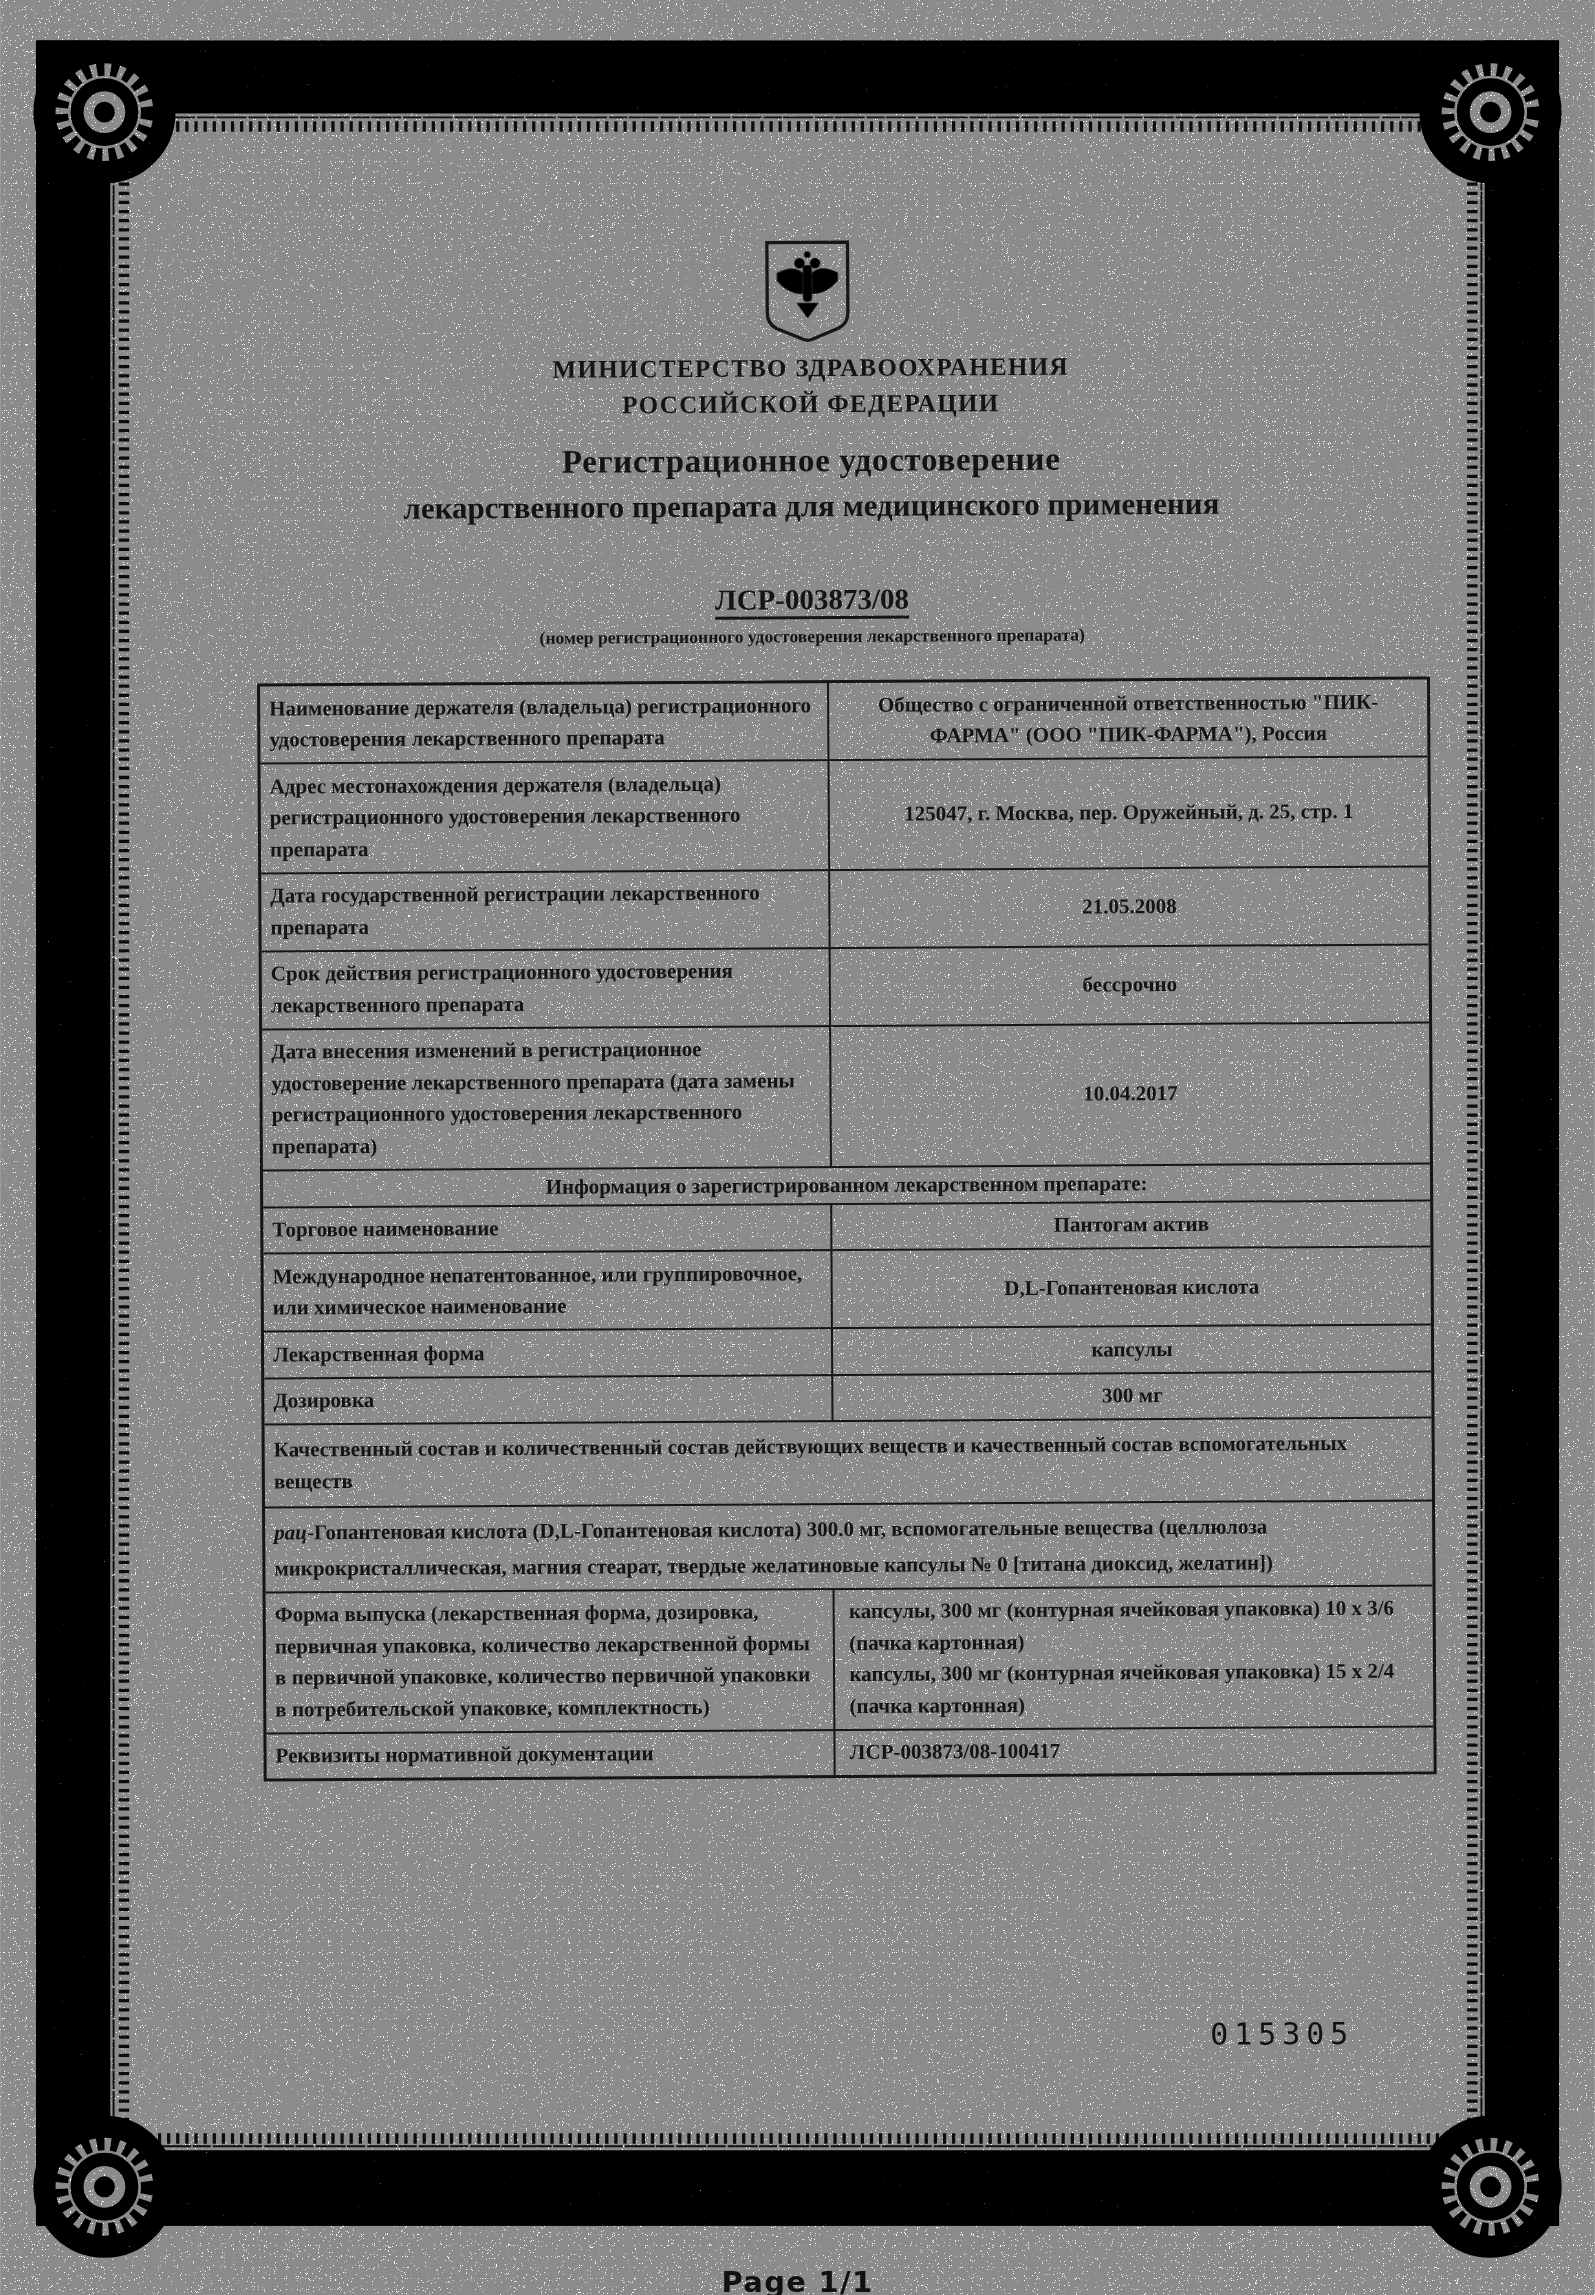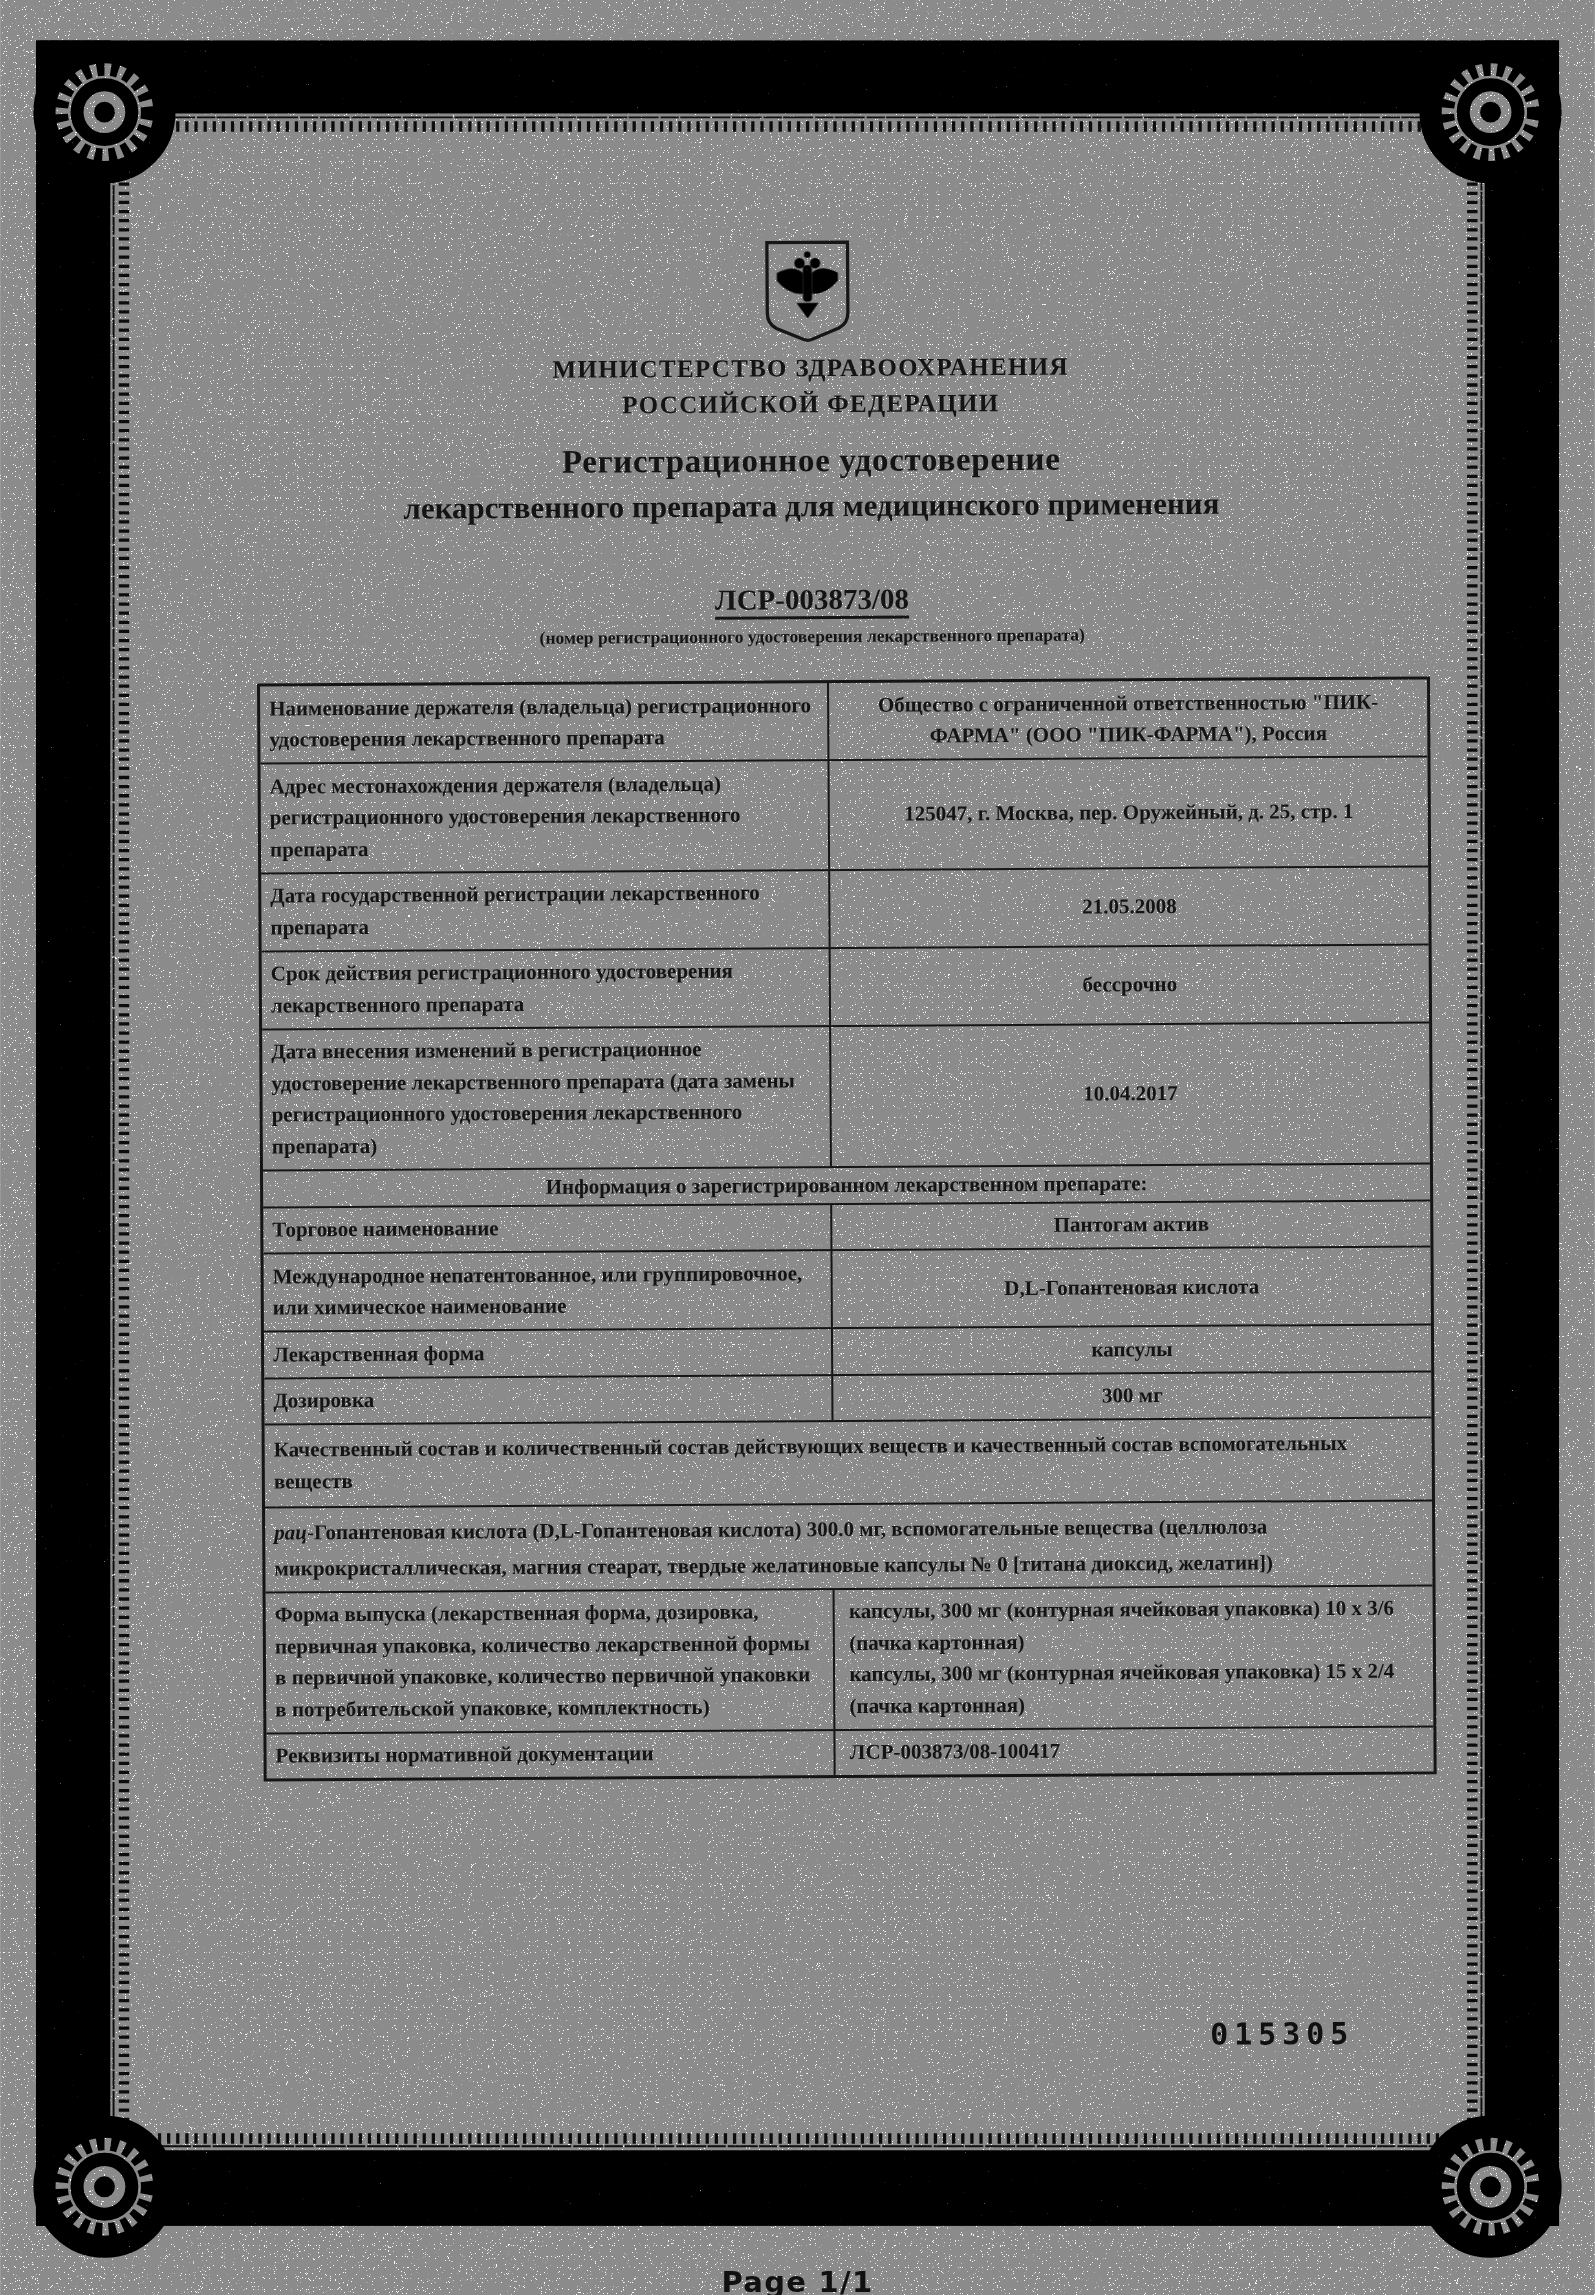--- a/index.html
+++ b/index.html
@@ -31,21 +31,21 @@
     flex:1;display:flex;flex-direction:column;justify-content:center;align-items:center;
     text-align:center;font-size:21px;font-weight:700;line-height:1.5;padding:6.5px 14.3px;
   }
   .tvalue.left{align-items:flex-start;text-align:left;}
   .tbanner{width:100%;text-align:center;font-size:21px;font-weight:700;padding:5.2px 6.5px;}
   .tspan{width:100%;padding:5.2px 13px 5.2px 9px;font-size:21px;line-height:1.5;}
   .tspan.qual{font-weight:700;padding:9px 13px 9px 9px;}
   .tspan.comp{font-weight:600;line-height:1.72;}
   .serial{
     position:absolute;left:1205px;top:2019px;
-    font-family:"DejaVu Sans Mono", monospace;font-size:30px;font-weight:700;letter-spacing:5.9px;color:#101010;
+    font-family:"DejaVu Sans Mono", monospace;font-size:30px;font-weight:400;letter-spacing:5.9px;color:#101010;
   }
   .footer{
     position:absolute;left:0;width:1595px;top:2265px;text-align:center;
     font-family:"DejaVu Sans", sans-serif;font-size:29px;font-weight:600;color:#101010;letter-spacing:1.3px;
   }
 </style>
 </head>
 <body>
 
 <svg class="frame" width="1595" height="2295" viewBox="0 0 2446 3520">

